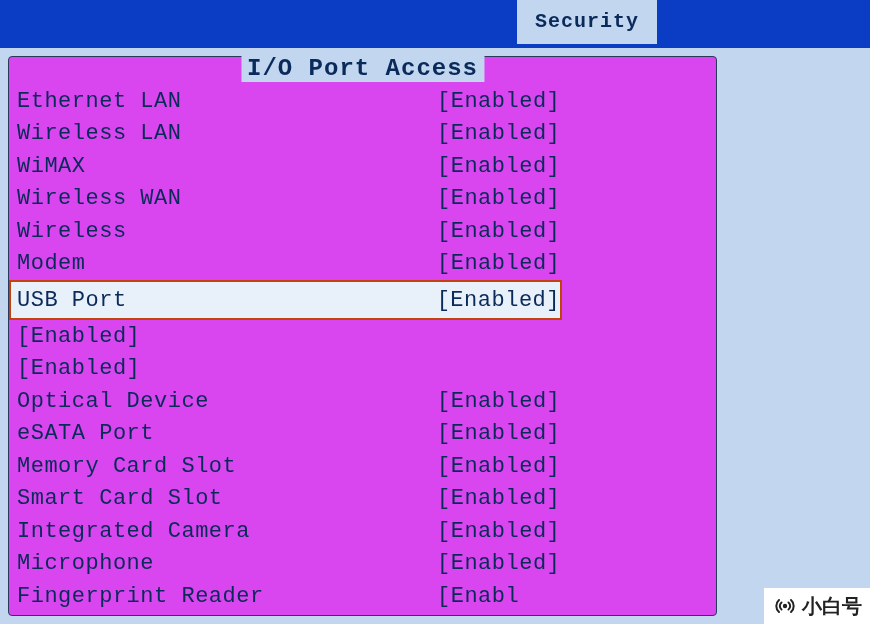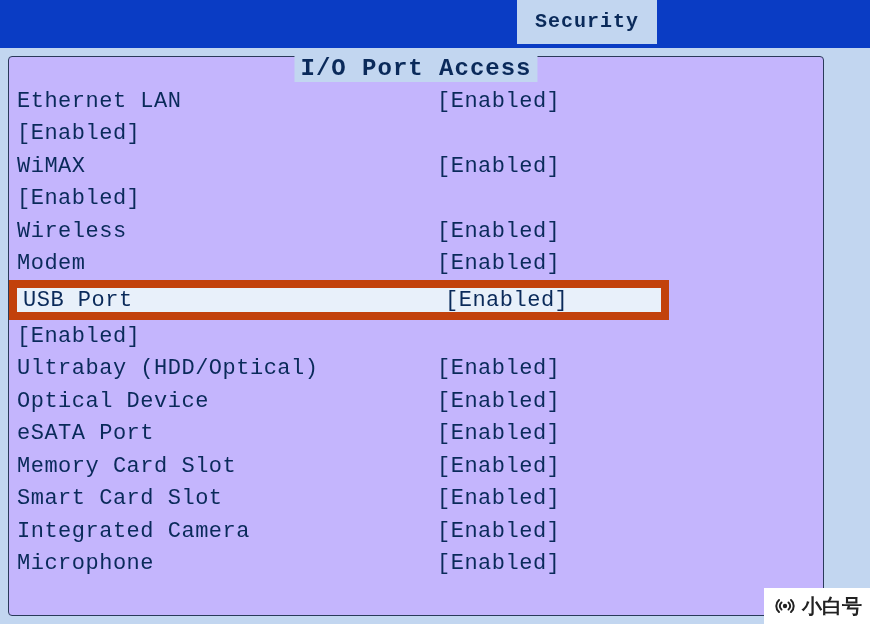--- a/index.html
+++ b/index.html
@@ -33,25 +33,25 @@
       font-weight: bold;
       font-size: 20px;
       text-align: center;
       line-height: 44px;
       letter-spacing: 1px;
     }
     .content {
       padding: 8px 8px 0 8px;
     }
     .panel {
-      width: 816px;
+      width: 709px;
       height: 560px;
       border: 1px solid #2a3a5a;
       border-radius: 4px;
-      background: #c4b5fd;
+      background: #d946ef;
       position: relative;
       padding-top: 22px;
     }
     .title {
       position: absolute;
       top: -2px;
       left: 50%;
       transform: translateX(-50%);
       background: #c2d6f0;
       padding: 0 6px;
@@ -75,21 +75,21 @@
     }
     .row .label {
       width: 420px;
       white-space: nowrap;
     }
     .row .value {
       white-space: nowrap;
     }
     .row.highlighted {
       background: #e8f0fa;
-      border: 8px solid #c2410c;
+      border: 2px solid #c2410c;
       margin-left: -6px;
       margin-right: 150px;
       padding-left: 6px;
       height: 40px;
     }
     .row.highlighted .label {
       width: 422px;
     }
     .watermark-badge {
       position: absolute;
@@ -134,46 +134,47 @@
 
 <div class="content">
   <div class="panel">
     <div class="title">I/O Port Access</div>
     <div class="rows" id="rows-container">
         <div class="row">
           <span class="label">Ethernet LAN</span>
           <span class="value">[Enabled]</span>
         </div>
         <div class="row">
+          <span class="label">Wireless LAN</span>
           <span class="value">[Enabled]</span>
         </div>
         <div class="row">
           <span class="label">WiMAX</span>
           <span class="value">[Enabled]</span>
         </div>
         <div class="row">
+          <span class="label">Wireless WAN</span>
           <span class="value">[Enabled]</span>
         </div>
         <div class="row">
           <span class="label">Wireless</span>
           <span class="value">[Enabled]</span>
         </div>
         <div class="row">
           <span class="label">Modem</span>
           <span class="value">[Enabled]</span>
         </div>
         <div class="row highlighted">
           <span class="label">USB Port</span>
           <span class="value">[Enabled]</span>
         </div>
         <div class="row">
           <span class="value">[Enabled]</span>
         </div>
         <div class="row">
-          <span class="label">Ultrabay (HDD/Optical)</span>
           <span class="value">[Enabled]</span>
         </div>
         <div class="row">
           <span class="label">Optical Device</span>
           <span class="value">[Enabled]</span>
         </div>
         <div class="row">
           <span class="label">eSATA Port</span>
           <span class="value">[Enabled]</span>
         </div>
@@ -185,20 +186,24 @@
           <span class="label">Smart Card Slot</span>
           <span class="value">[Enabled]</span>
         </div>
         <div class="row">
           <span class="label">Integrated Camera</span>
           <span class="value">[Enabled]</span>
         </div>
         <div class="row">
           <span class="label">Microphone</span>
           <span class="value">[Enabled]</span>
+        </div>
+        <div class="row">
+          <span class="label">Fingerprint Reader</span>
+          <span class="value">[Enabl</span>
         </div>
       </div>
   </div>
 </div>
 
 <div class="watermark-badge">
   <div class="left">
     <span class="signal-icon">
       <svg width="22" height="20" viewBox="0 0 22 20">
         <circle cx="11" cy="10" r="2.2" fill="#222"></circle>

